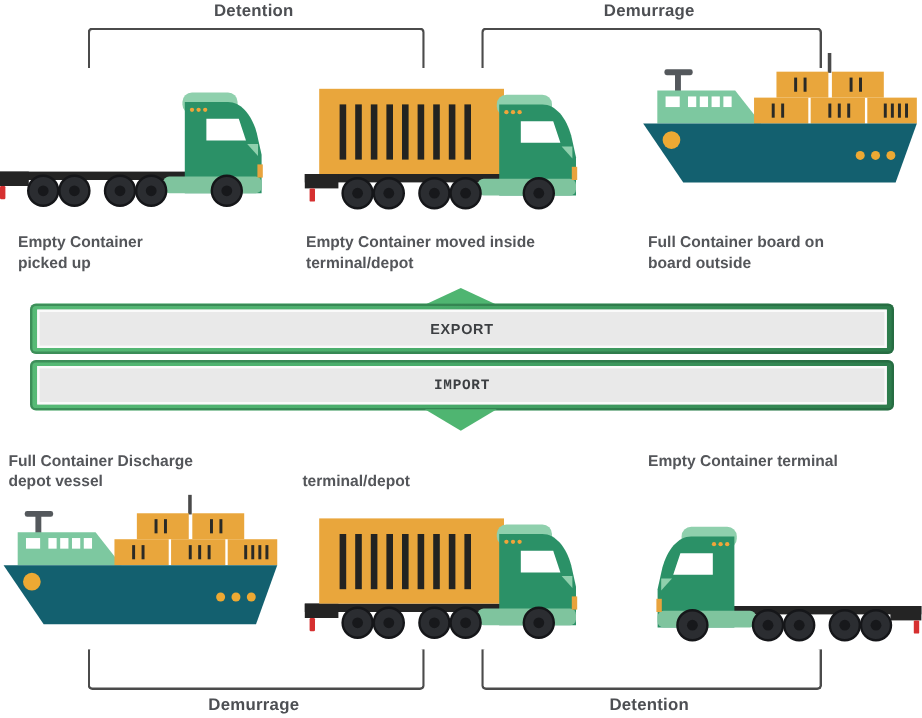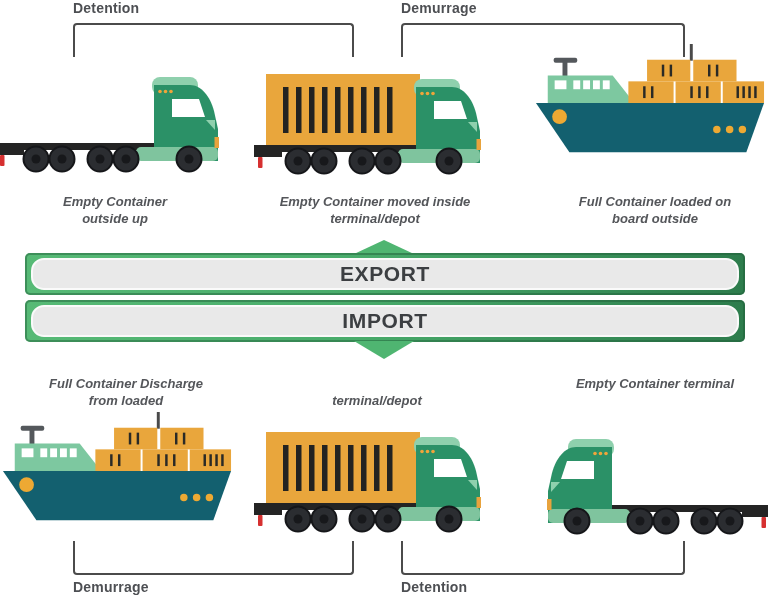--- a/index.html
+++ b/index.html
@@ -6,42 +6,42 @@
   .stage {
     position:relative; width:768px; height:598px; background:#ffffff;
     overflow:hidden; font-family:"Liberation Sans", sans-serif;
   }
 
   
   .bracket { position:absolute; height:32px; border:2.5px solid #4b4b4b; }
   .bracket.top    { border-bottom:none; border-radius:4px 4px 0 0; }
   .bracket.bottom { border-top:none;    border-radius:0 0 4px 4px; }
   .bracket-label {
-    position:absolute; text-align:left; font-weight:bold;
+    position:absolute; text-align:center; font-weight:bold;
     font-size:14px; color:#4d4f53; letter-spacing:.2px;
   }
 
   
   .caption {
-    position:absolute; text-align:center; font-weight:bold;
-    font-size:13px; line-height:1.32; color:#54565a;font-style:italic;
+    position:absolute; font-weight:bold;
+    font-size:13px; line-height:1.32; color:#54565a;
   }
 
   
   .banner-outer {
     position:absolute; left:25px; width:720px; height:42px;
     background:linear-gradient(90deg,#57ba76 0%,#49ac6b 45%,#2d7c4c 100%);
     border-radius:5px; box-shadow: inset 0 0 0 2px rgba(31,92,55,.45);
     display:flex; align-items:center; justify-content:center;
   }
   .banner-inner {
     width:704px; height:28px; background:#e9e9e9;
-    border:2px solid #fafafa; border-radius:13px;
+    border:2px solid #fafafa; border-radius:0;
     display:flex; align-items:center; justify-content:center;
-    font-weight:bold; font-size:21px; letter-spacing:.6px; color:#3c3f42;
+    font-weight:bold; font-size:12px; letter-spacing:.6px; color:#3c3f42;
   }
   .flow-arrow-up {
     position:absolute; left:354px; top:240px; width:0; height:0;
     border-left:30px solid transparent; border-right:30px solid transparent;
     border-bottom:14px solid #4fb571;
   }
   .flow-arrow-down {
     position:absolute; left:354px; top:341px; width:0; height:0;
     border-left:30px solid transparent; border-right:30px solid transparent;
     border-top:18px solid #4fb571;
@@ -162,43 +162,43 @@
     </svg>
   <svg class="vehicle" style="left:252px; top:66px; width:240px; height:112px;" viewBox="0 0 240 112">
       <use href="#sym-truck-container"></use>
     </svg>
   <svg class="vehicle" style="left:533px; top:44px; width:234px; height:116px;" viewBox="0 0 236 118">
       <use href="#sym-ship"></use>
     </svg>
 
   <div class="caption" style="left:15px; top:193px; width:200px;">
     <span>Empty Container</span><br>
-    <span>outside up</span>
+    <span>picked up</span>
   </div>
   <div class="caption" style="left:255px; top:193px; width:240px;">
     <span>Empty Container moved inside</span><br>
     <span>terminal/depot</span>
   </div>
   <div class="caption" style="left:540px; top:193px; width:230px;">
-    <span>Full Container loaded on</span><br>
+    <span>Full Container board on</span><br>
     <span>board outside</span>
   </div>
 
   <div class="flow-arrow-up"></div>
   <div class="banner-outer" style="top:253px;">
     <div class="banner-inner">EXPORT</div>
   </div>
-  <div class="banner-outer" style="top:300px;">
+  <div class="banner-outer" style="top:300px;font-family:Liberation Mono, monospace;">
     <div class="banner-inner">IMPORT</div>
   </div>
   <div class="flow-arrow-down"></div>
 
-  <div class="caption" style="left:21px; top:375px; width:210px;">
+  <div class="caption" style="left:7px; top:375px; width:210px;">
     <span>Full Container Discharge</span><br>
-    <span>from loaded</span>
+    <span>depot vessel</span>
   </div>
   <div class="caption" style="left:252px; top:375px; width:250px;">
     <br>
     <span>terminal/depot</span>
   </div>
   <div class="caption" style="left:540px; top:375px; width:230px;">
     <span>Empty Container terminal</span>
   </div>
 
   <svg class="vehicle" style="left:0px; top:412px; width:234px; height:116px;" viewBox="0 0 236 118">

